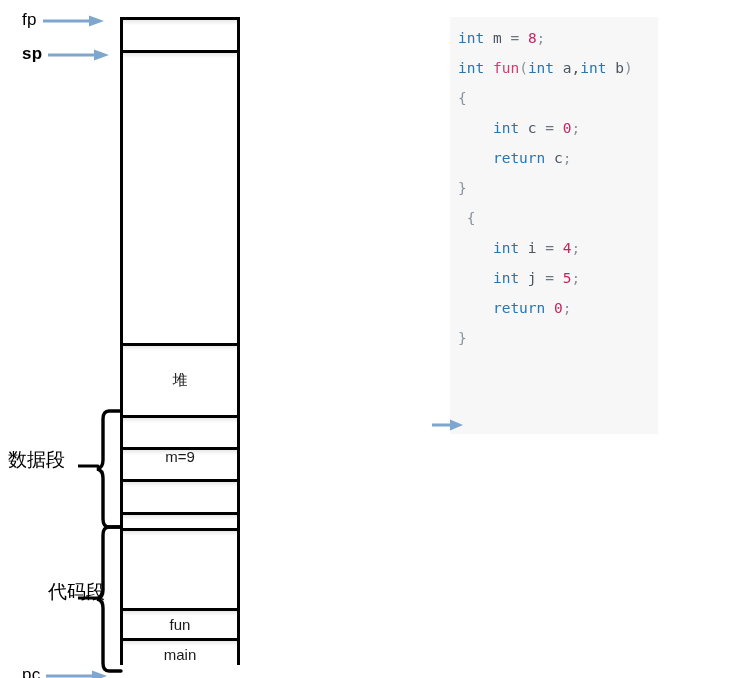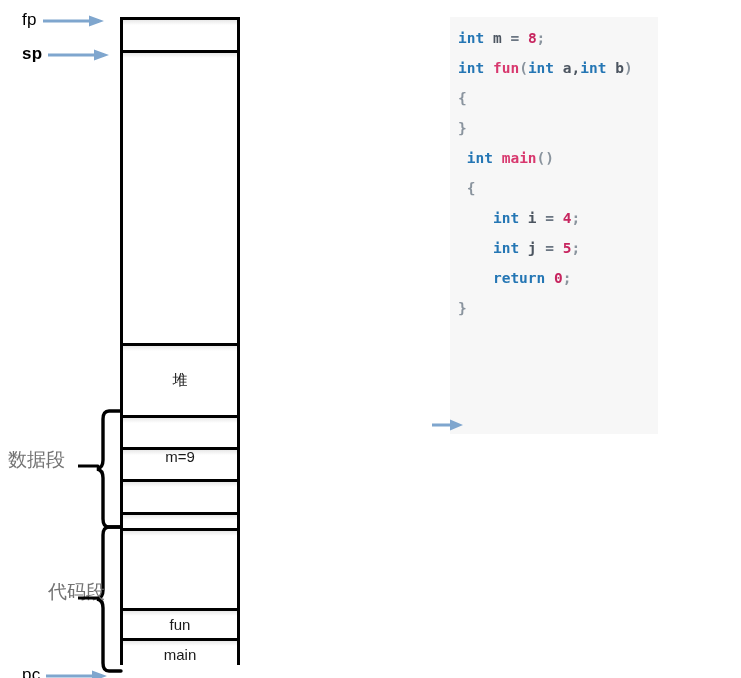--- a/index.html
+++ b/index.html
@@ -77,21 +77,21 @@
     height: 12px;
     display: block;
   }
   .arrow svg { display: block; }
 
   
   .seg-label {
     position: absolute;
     font-family: Liberation Serif, serif;
     font-size: 19px;
-    color: #737373;
+    color: #000000;
     white-space: nowrap;
   }
   .brace {
     position: absolute;
   }
   .brace svg { display: block; }
 
   
   #code-panel {
     position: absolute;
@@ -105,21 +105,20 @@
     font-family: "DejaVu Sans Mono", "Liberation Mono", monospace;
     font-size: 14.5px;
     line-height: 30px;
     color: #444a52;
     overflow: hidden;
   }
   .code-line {
     white-space: pre;
     padding-left: 8px;
     height: 30px;
-    font-weight: bold;
   }
   .tok-kw   { color: #2476b4; }
   .tok-fn   { color: #d8386e; }
   .tok-num  { color: #c7255f; }
   .tok-var  { color: #4c5560; }
   .tok-op   { color: #6b7682; }
   .tok-punc { color: #8a949e; }
 </style>
 </head>
 <body>
@@ -224,22 +223,23 @@
     </svg>
   </div>
 
 </div>
 
 <div id="code-panel">
 
 <div class="code-line"><span class="tok-kw">int</span><span class="tok-var"> </span><span class="tok-var">m</span><span class="tok-var"> </span><span class="tok-op">=</span><span class="tok-var"> </span><span class="tok-num">8</span><span class="tok-punc">;</span></div>
     <div class="code-line"><span class="tok-kw">int</span><span class="tok-var"> </span><span class="tok-fn">fun</span><span class="tok-punc">(</span><span class="tok-kw">int</span><span class="tok-var"> a,</span><span class="tok-kw">int</span><span class="tok-var"> b</span><span class="tok-punc">)</span></div>
     <div class="code-line"><span class="tok-punc">{</span></div>
+    <div class="code-line"><span class="tok-var">    </span><span class="tok-kw">int</span><span class="tok-var"> c </span><span class="tok-op">=</span><span class="tok-var"> </span><span class="tok-num">0</span><span class="tok-punc">;</span></div>
+    <div class="code-line"><span class="tok-var">    </span><span class="tok-kw">return</span><span class="tok-var"> c</span><span class="tok-punc">;</span></div>
     <div class="code-line"><span class="tok-punc">}</span></div>
-    <div class="code-line"><span class="tok-var"> </span><span class="tok-kw">int</span><span class="tok-var"> </span><span class="tok-fn">main</span><span class="tok-punc">()</span></div>
     <div class="code-line"><span class="tok-var"> </span><span class="tok-punc">{</span></div>
     <div class="code-line"><span class="tok-var">    </span><span class="tok-kw">int</span><span class="tok-var"> i </span><span class="tok-op">=</span><span class="tok-var"> </span><span class="tok-num">4</span><span class="tok-punc">;</span></div>
     <div class="code-line"><span class="tok-var">    </span><span class="tok-kw">int</span><span class="tok-var"> j </span><span class="tok-op">=</span><span class="tok-var"> </span><span class="tok-num">5</span><span class="tok-punc">;</span></div>
     <div class="code-line"><span class="tok-var">    </span><span class="tok-kw">return</span><span class="tok-var"> </span><span class="tok-num">0</span><span class="tok-punc">;</span></div>
     <div class="code-line"><span class="tok-punc">}</span></div>
   </div>
 
 <div class="ptr" style="left:432px; top:413px;">
   <span class="arrow">
     <svg width="32" height="14" viewBox="0 0 32 14">

